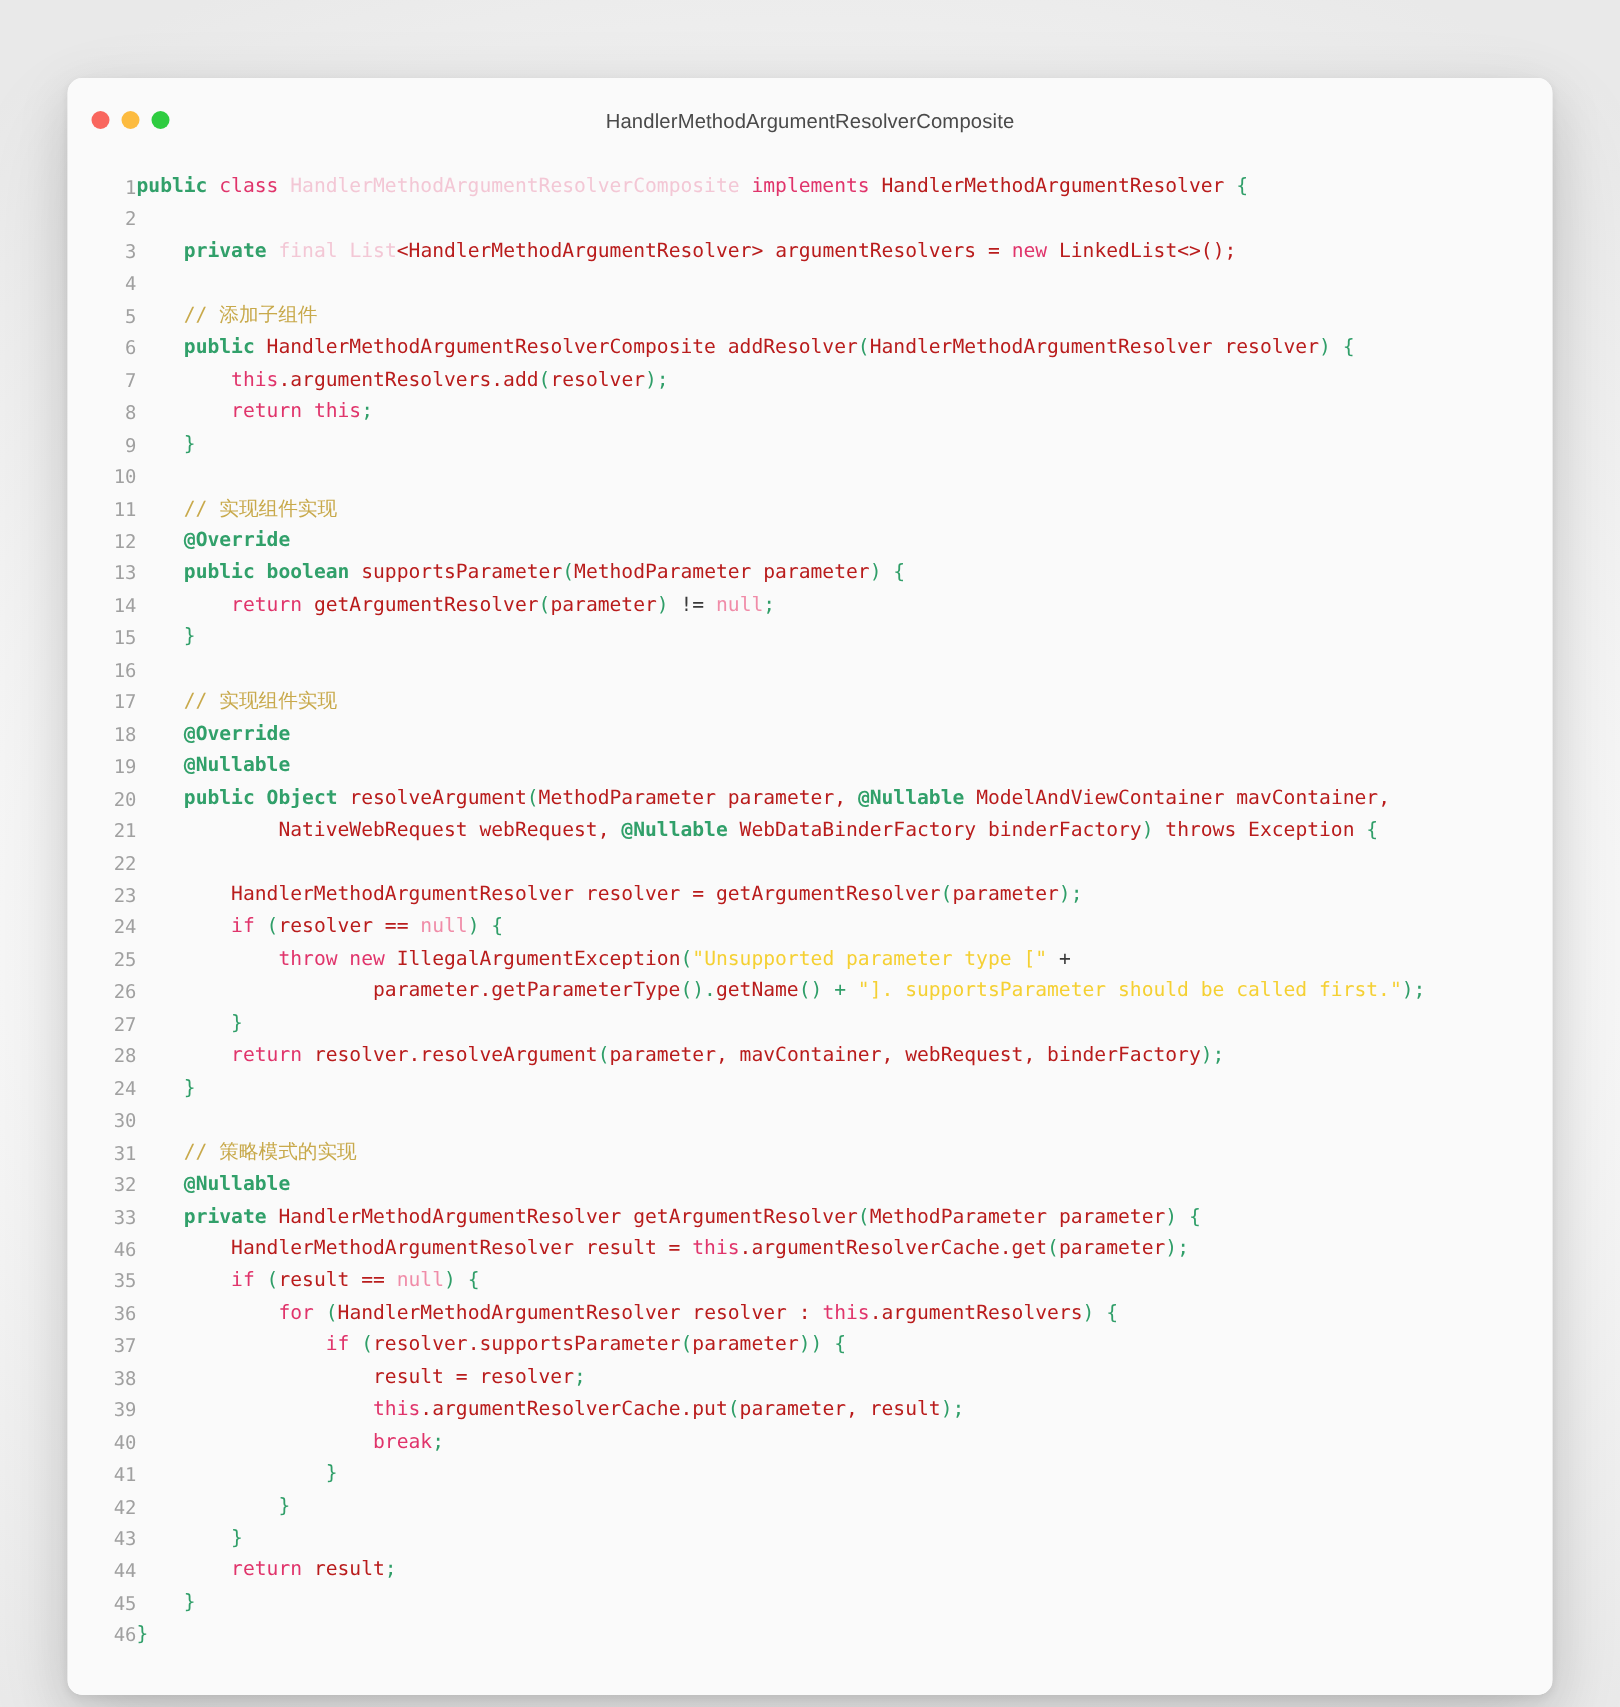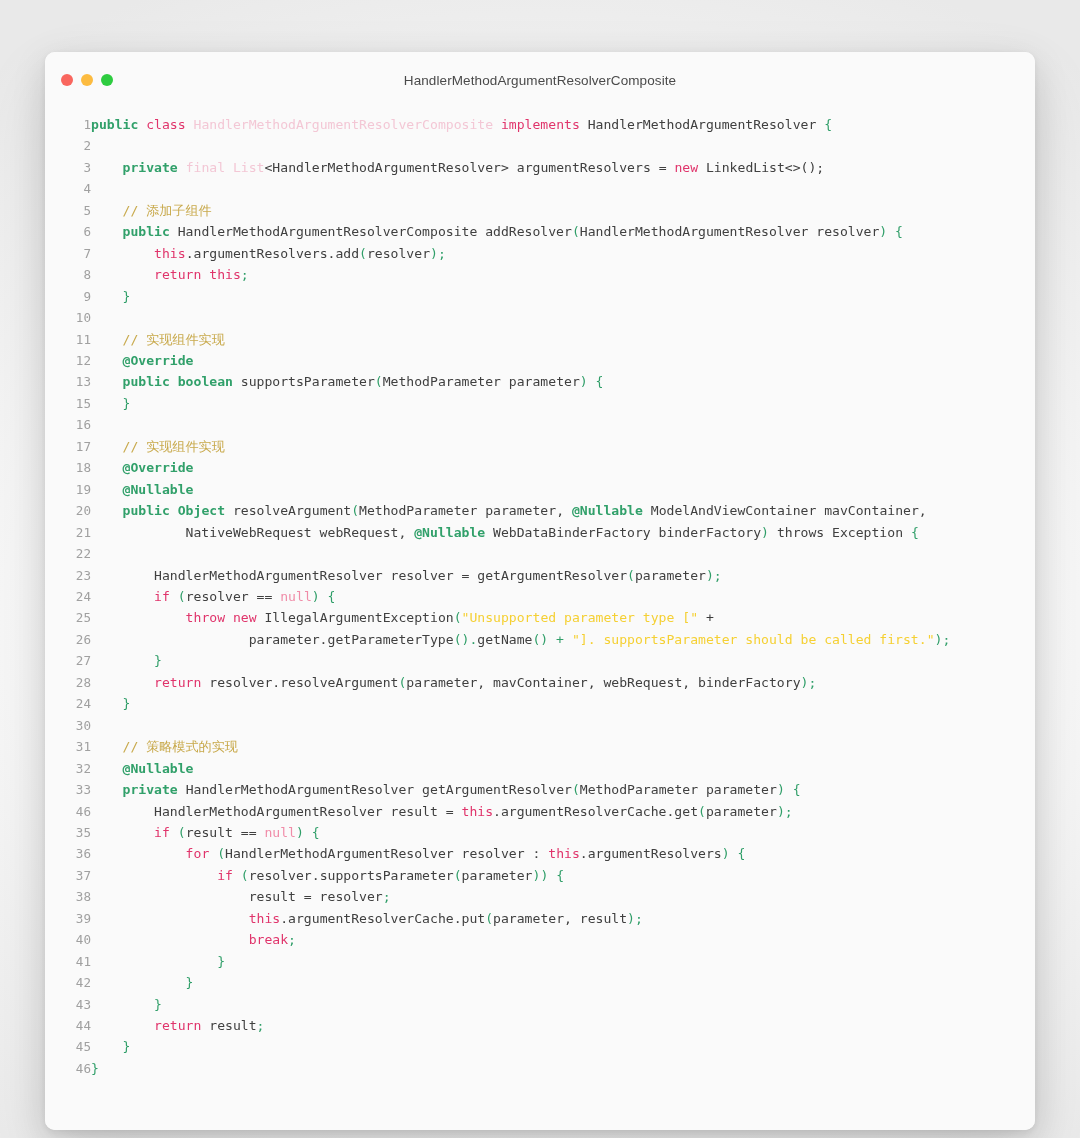--- a/index.html
+++ b/index.html
@@ -105,21 +105,21 @@
     font-size: 12.6px;
   }
   td.src {
     color: #2f9e68;
     padding-right: 10px;
   }
 
   
   .kw       { color: #e0346b; }          
   .kw2      { color: #31a06a; font-weight: 700; } 
-  .type     { color: #404040; }          
+  .type     { color: #b91c1c; }          
   .faded    { color: #f3c7d5; }          
   .cmt      { color: #c8a94b; }          
   .str      { color: #f5d033; }          
   .anno     { color: #31a06a; font-weight: 700; } 
   .plain    { color: #3a3a3a; }
   .nullv    { color: #f08ca8; }
   .punc     { color: #2f9e68; }
 </style>
 </head>
 <body>
@@ -186,20 +186,24 @@
             </tr>
             <tr>
               <td class="ln">12</td>
               <td class="src"><span class="plain">    </span><span class="anno">@Override</span></td>
             </tr>
             <tr>
               <td class="ln">13</td>
               <td class="src"><span class="plain">    </span><span class="kw2">public boolean </span><span class="type">supportsParameter</span><span class="punc">(</span><span class="type">MethodParameter parameter</span><span class="punc">) {</span></td>
             </tr>
             <tr>
+              <td class="ln">14</td>
+              <td class="src"><span class="plain">        </span><span class="kw">return </span><span class="type">getArgumentResolver</span><span class="punc">(</span><span class="type">parameter</span><span class="punc">) </span><span class="plain">!= </span><span class="nullv">null</span><span class="punc">;</span></td>
+            </tr>
+            <tr>
               <td class="ln">15</td>
               <td class="src"><span class="punc">    }</span></td>
             </tr>
             <tr>
               <td class="ln">16</td>
               <td class="src">&nbsp;</td>
             </tr>
             <tr>
               <td class="ln">17</td>
               <td class="src"><span class="cmt">    // 实现组件实现</span></td>

